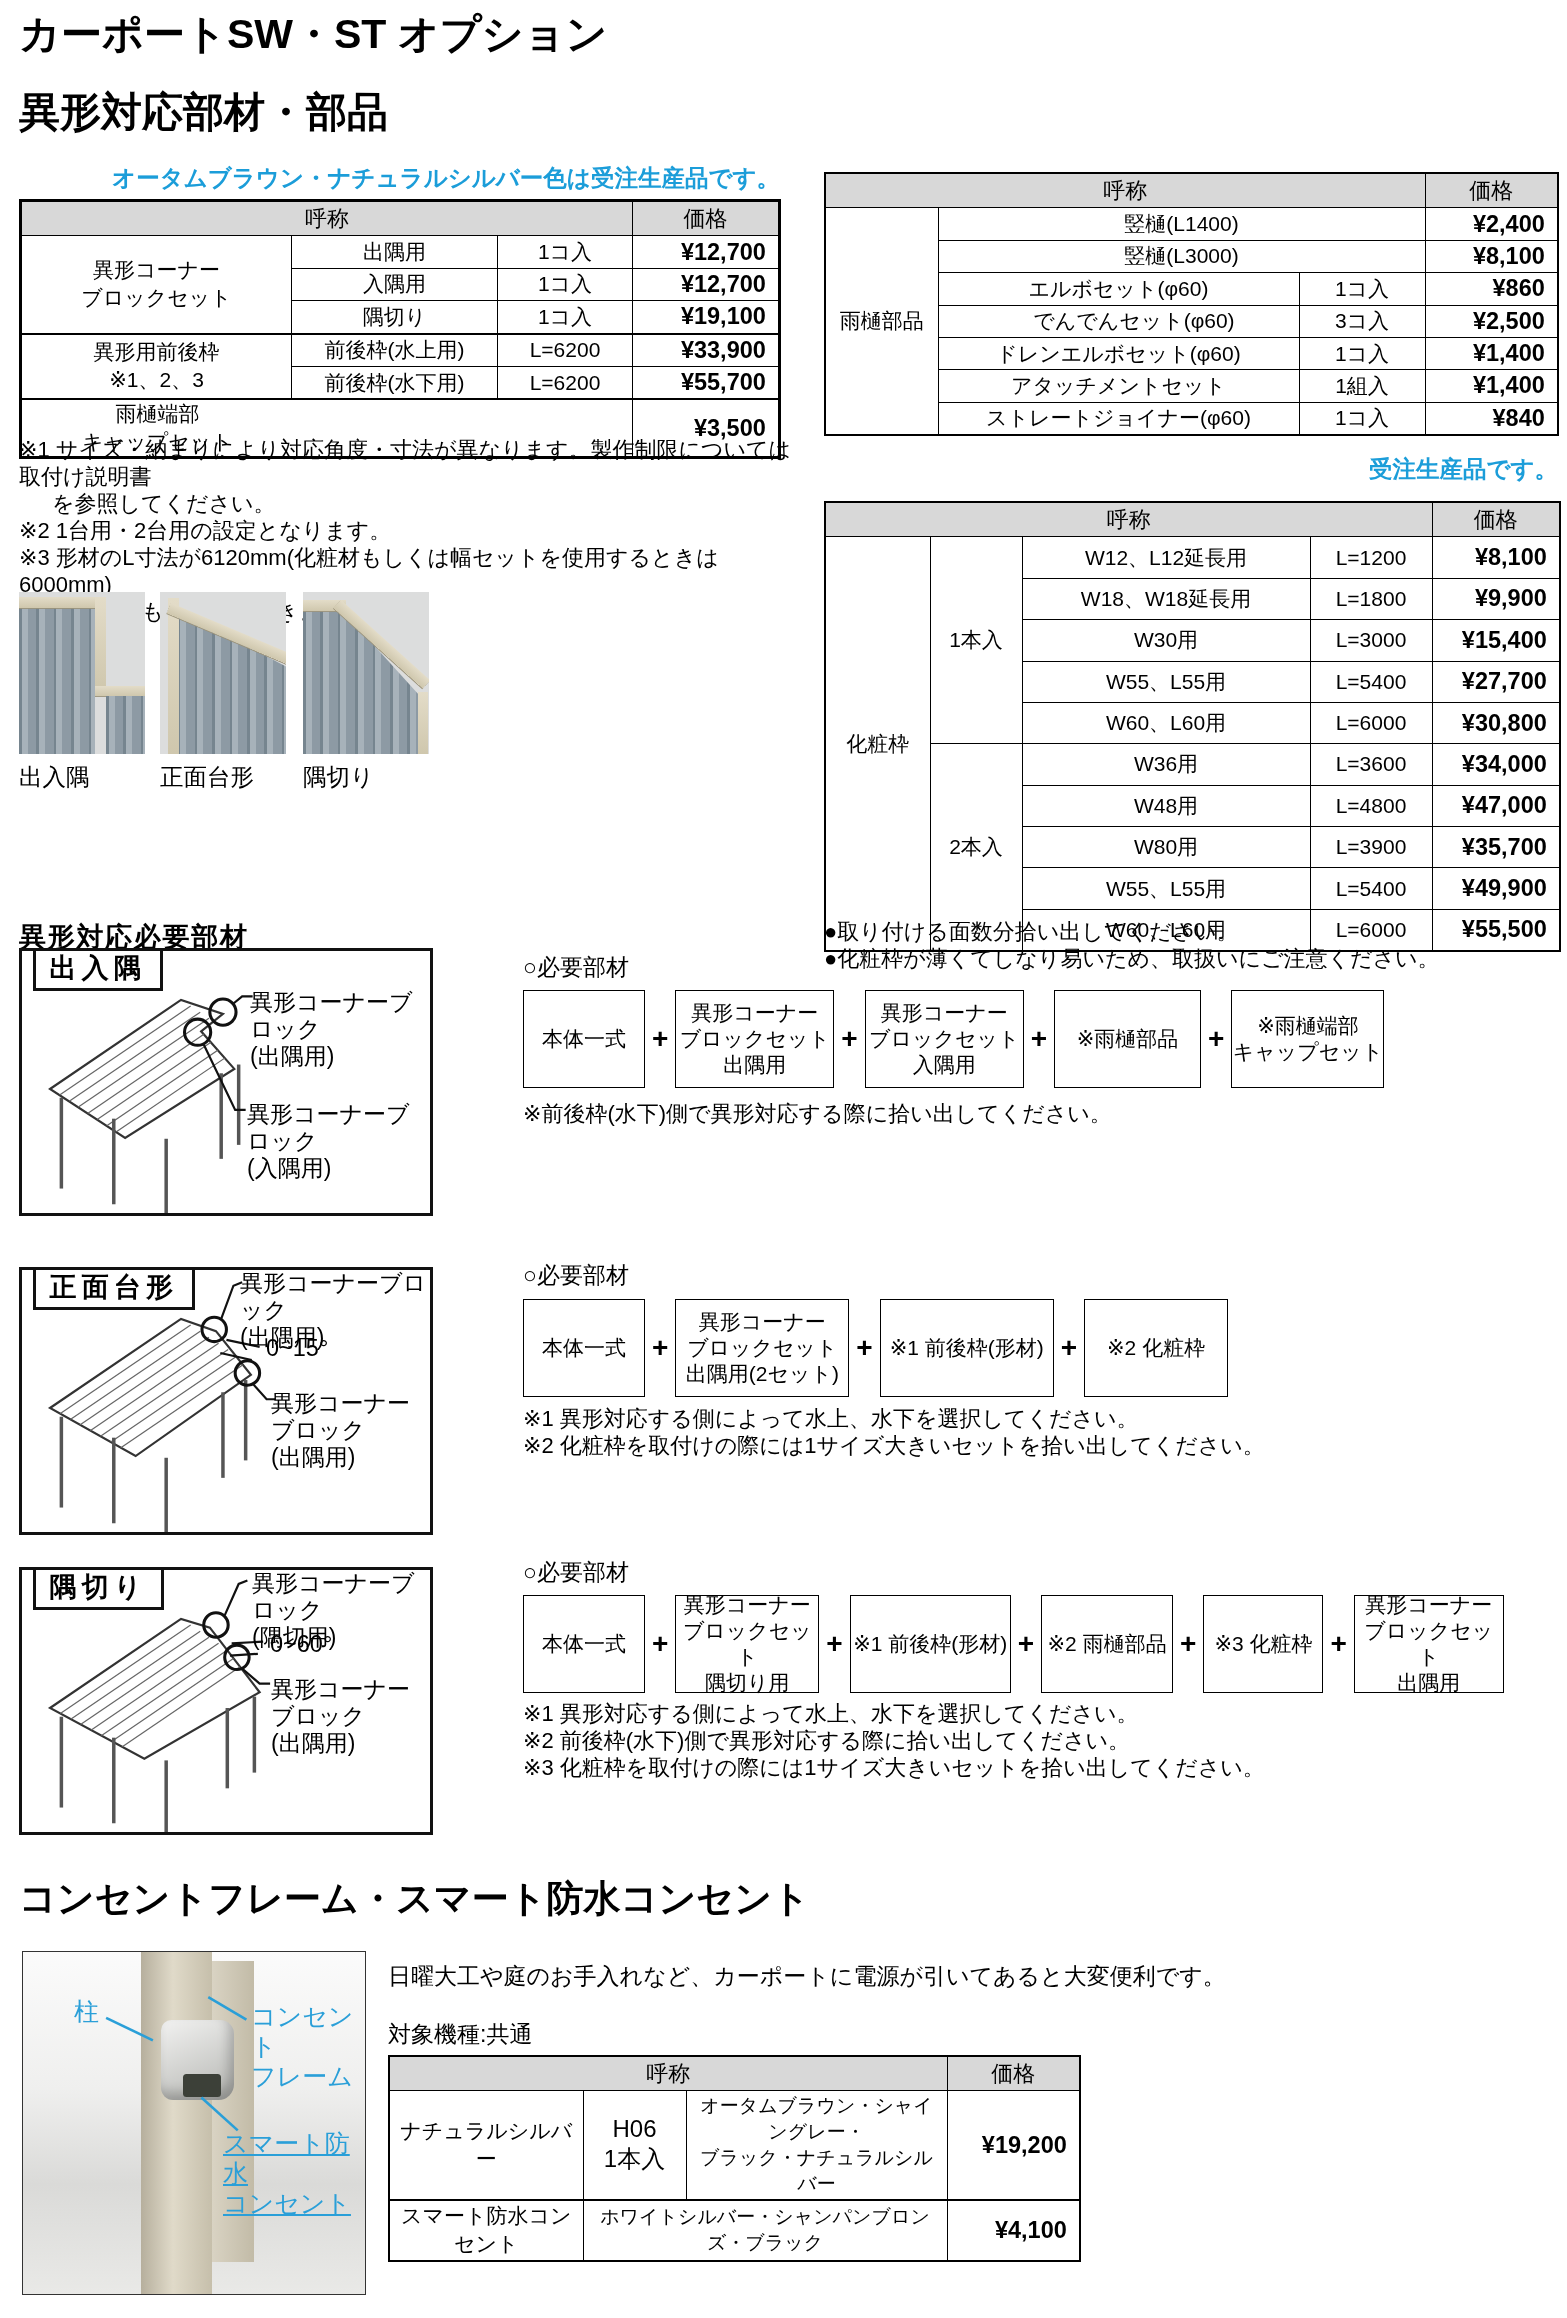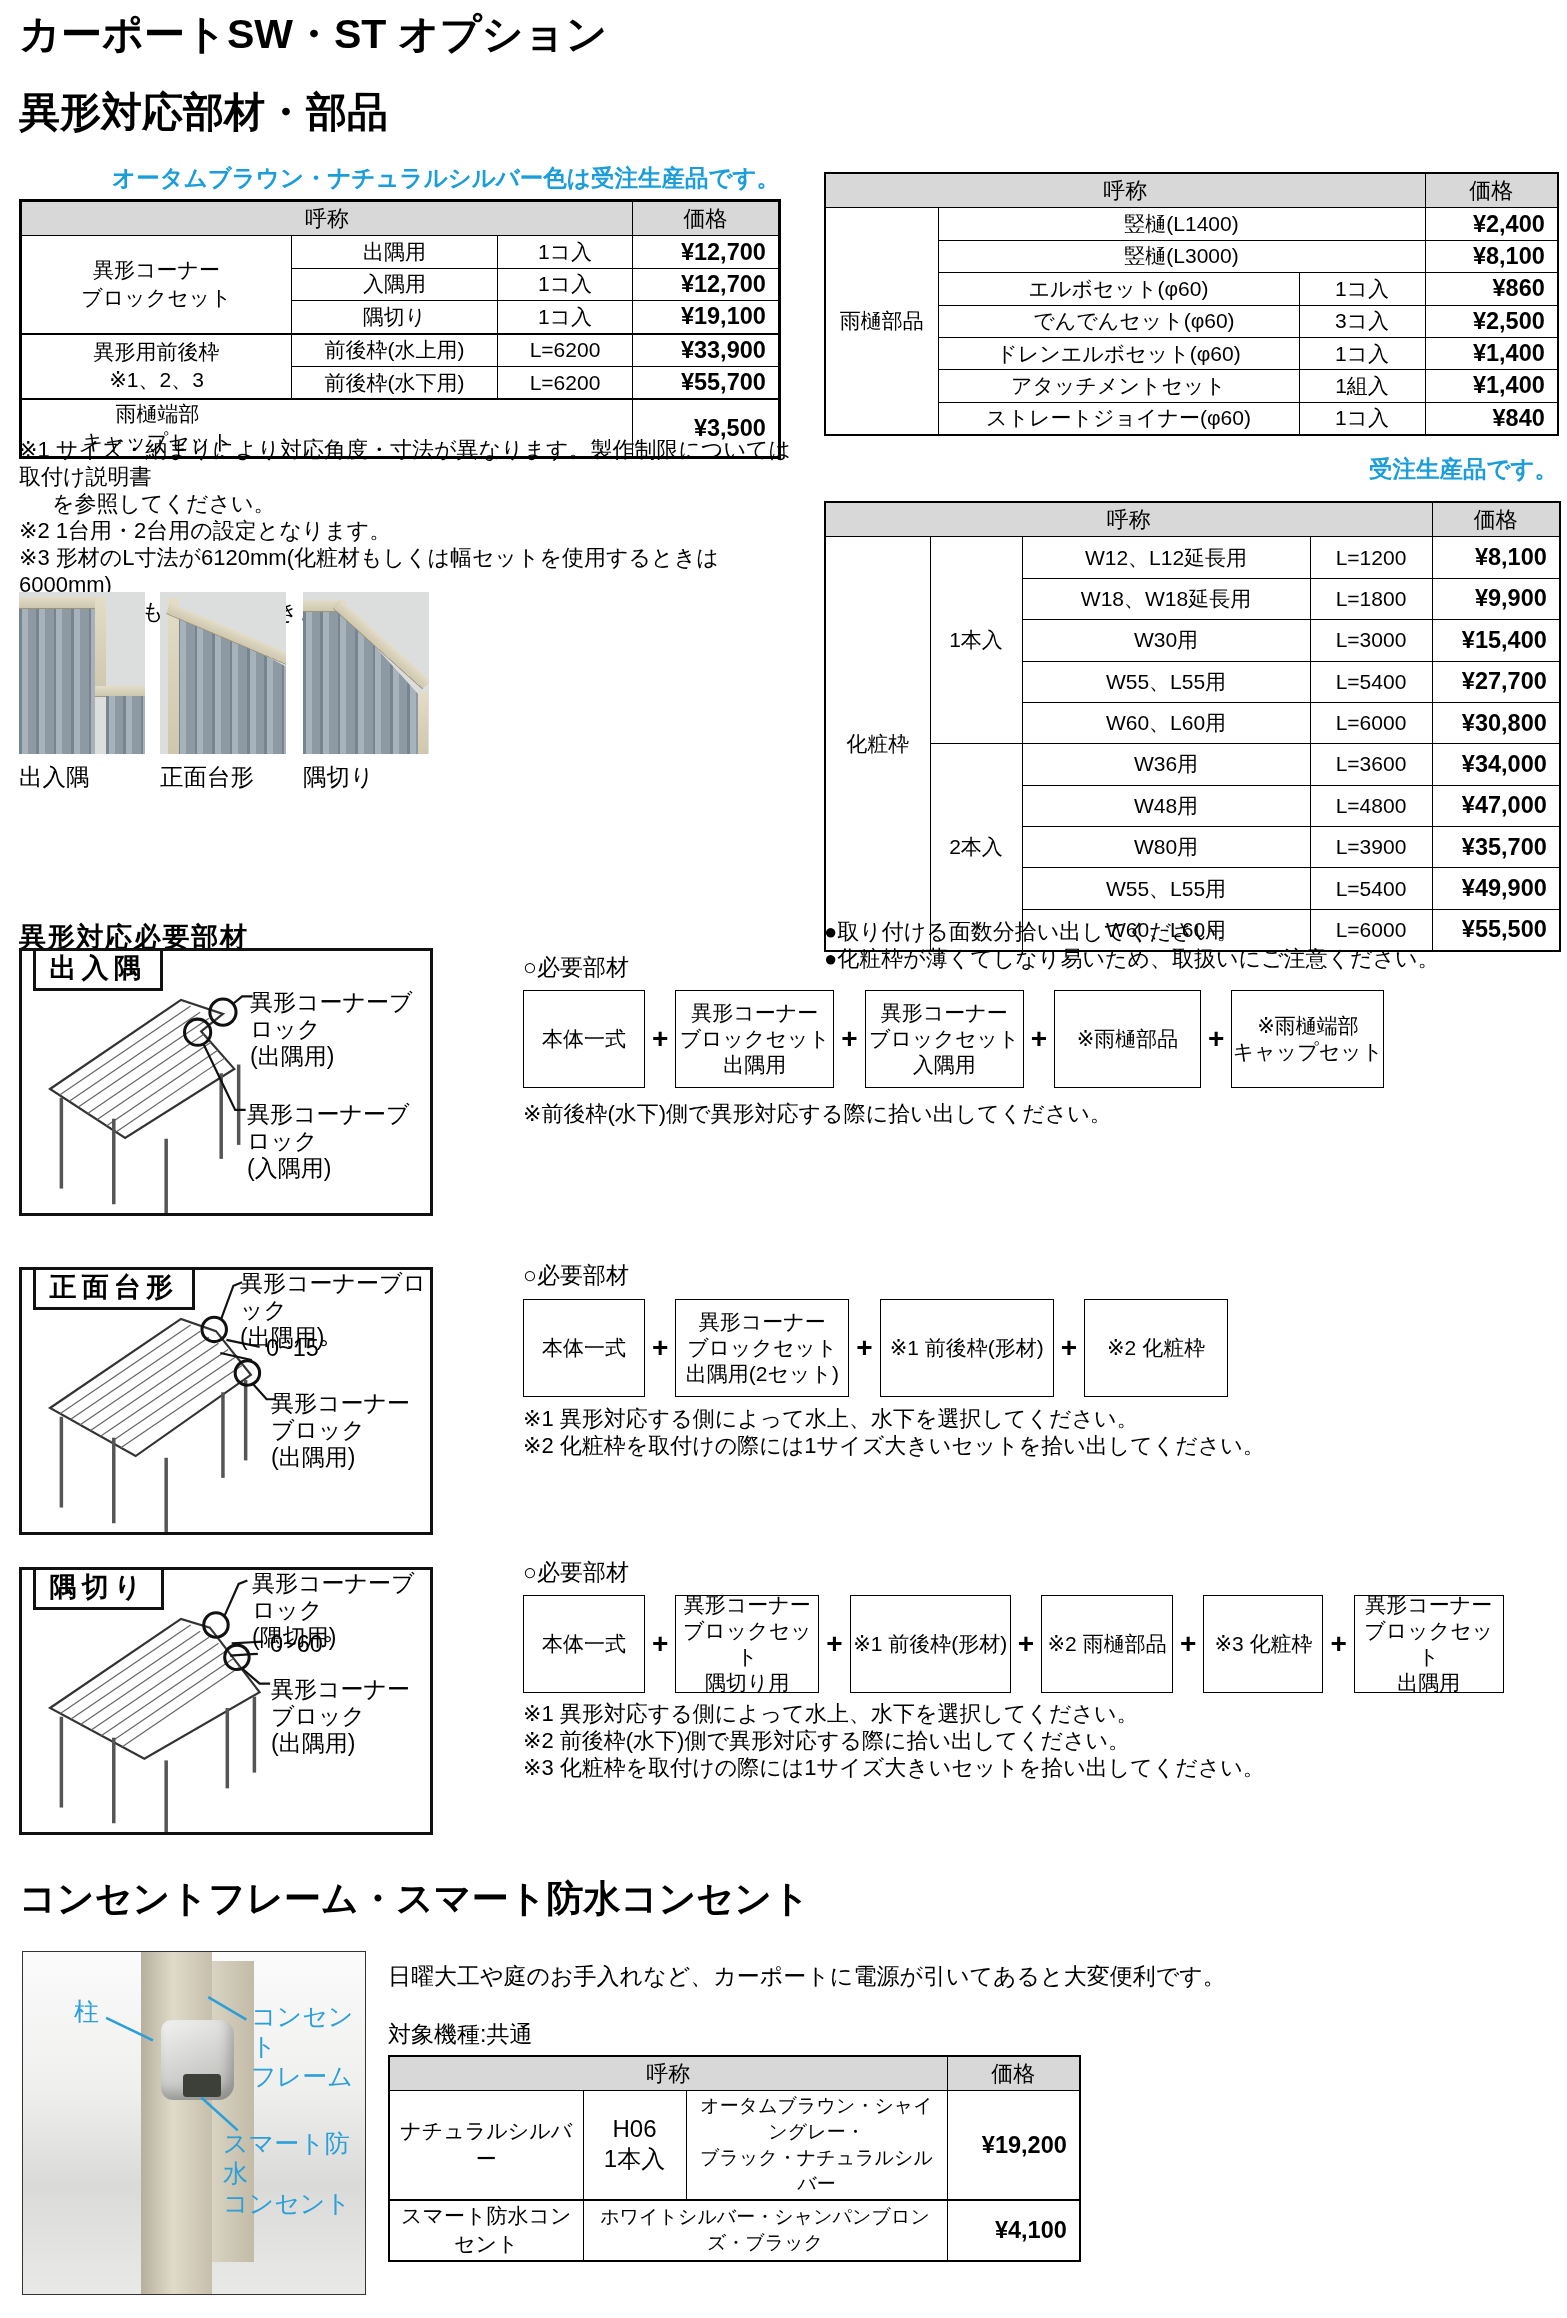--- a/index.html
+++ b/index.html
@@ -474,21 +474,21 @@
     <svg class="abs" style="left:0;top:0;width:100%;height:100%;" viewBox="0 0 395 395">
       <g stroke="#2a9fd8" stroke-width="3" fill="none">
         <line x1="96" y1="76" x2="150" y2="102"></line>
         <line x1="258" y1="78" x2="214" y2="52"></line>
         <line x1="206" y1="168" x2="248" y2="206"></line>
       </g>
     </svg>
     <div class="blabel" style="left:51px;top:44px;">柱</div>
     <div class="blabel ml" style="left:228px;top:49px;">コンセント
 フレーム</div>
-    <div class="blabel ml" style="left:200px;top:176px;">スマート防水
+    <div class="blabel ml" style="left:200px;top:176px;text-decoration:underline;">スマート防水
 コンセント</div>
   </div>
 
   <div class="abs desc" style="left:388px;top:1961px;width:1159px;">日曜大工や庭のお手入れなど、カーポートに電源が引いてあると大変便利です。</div>
   <div class="abs desc" style="left:388px;top:2019px;">対象機種:共通</div>
 
   <table class="tbl t-bottom abs" style="left:388px;top:2055px;width:691px;">
     <colgroup>
         <col style="width:194px">
         <col style="width:103px">

